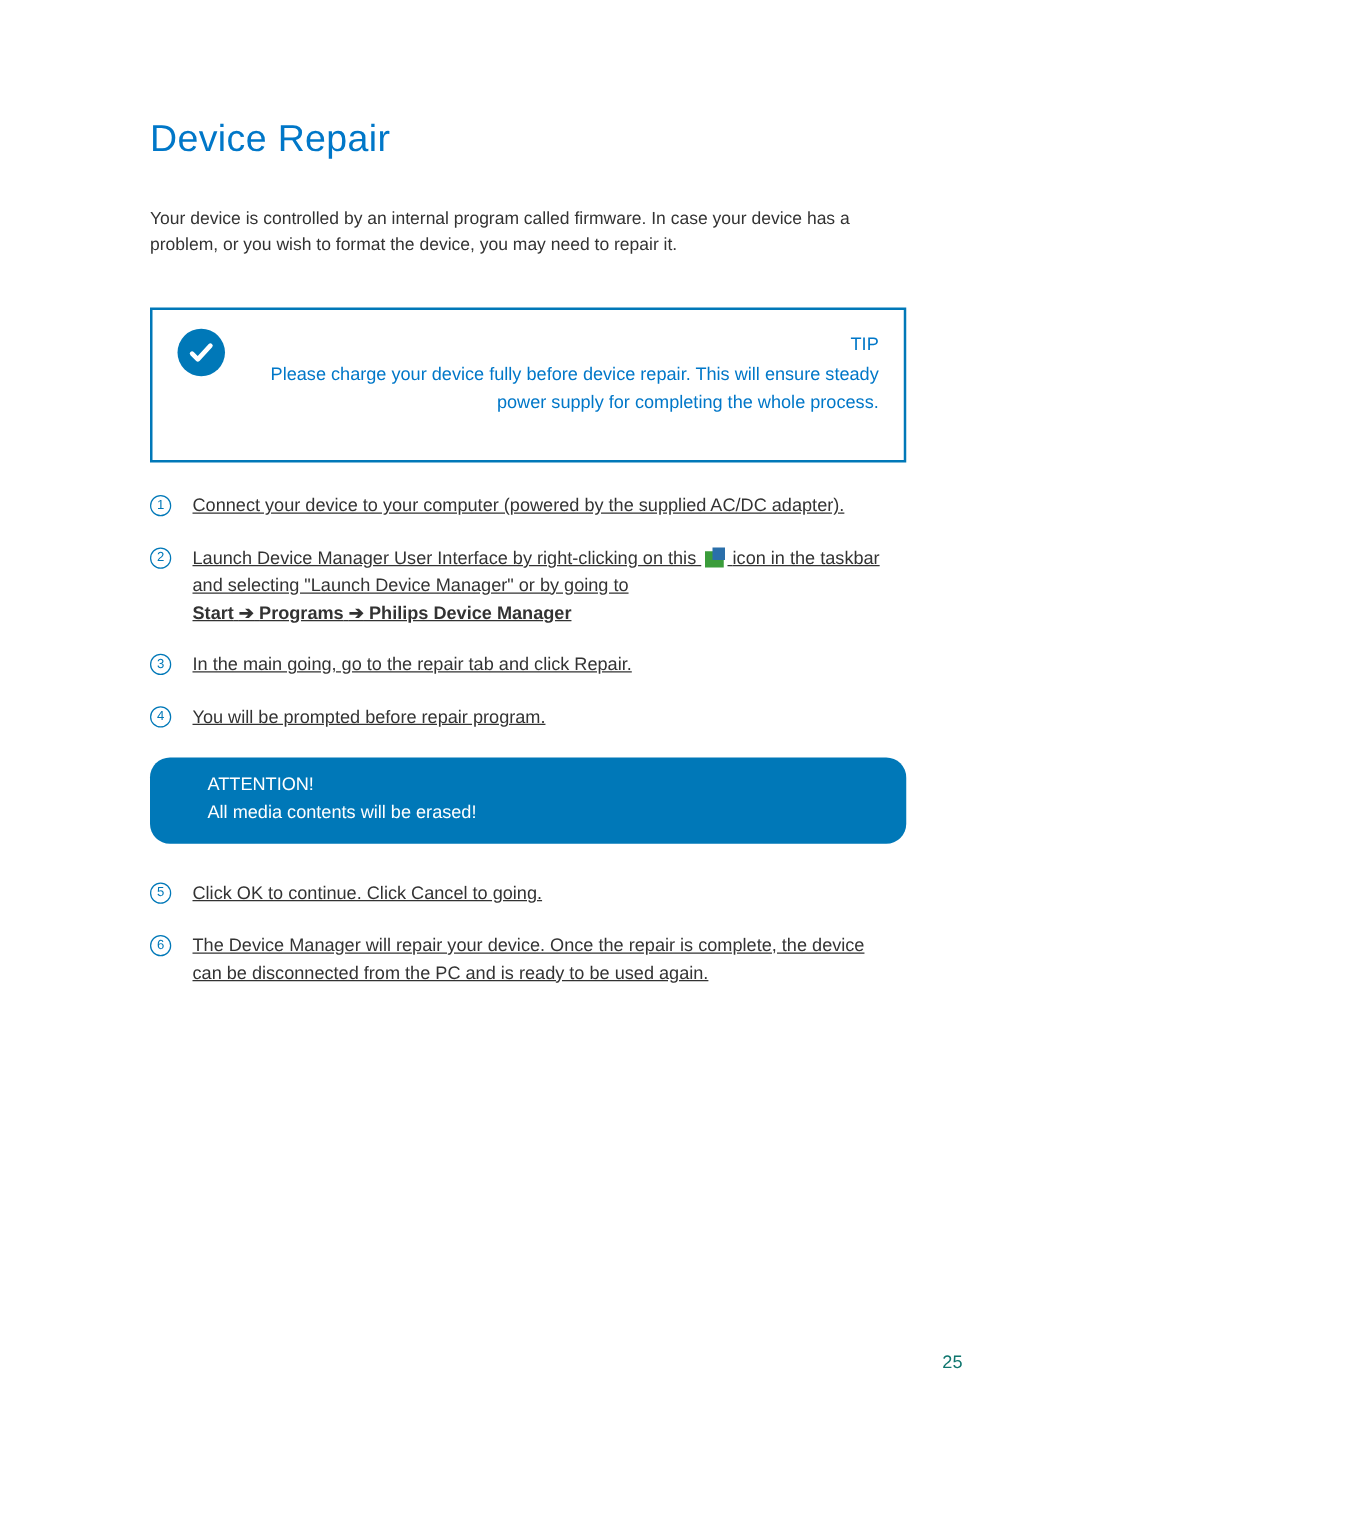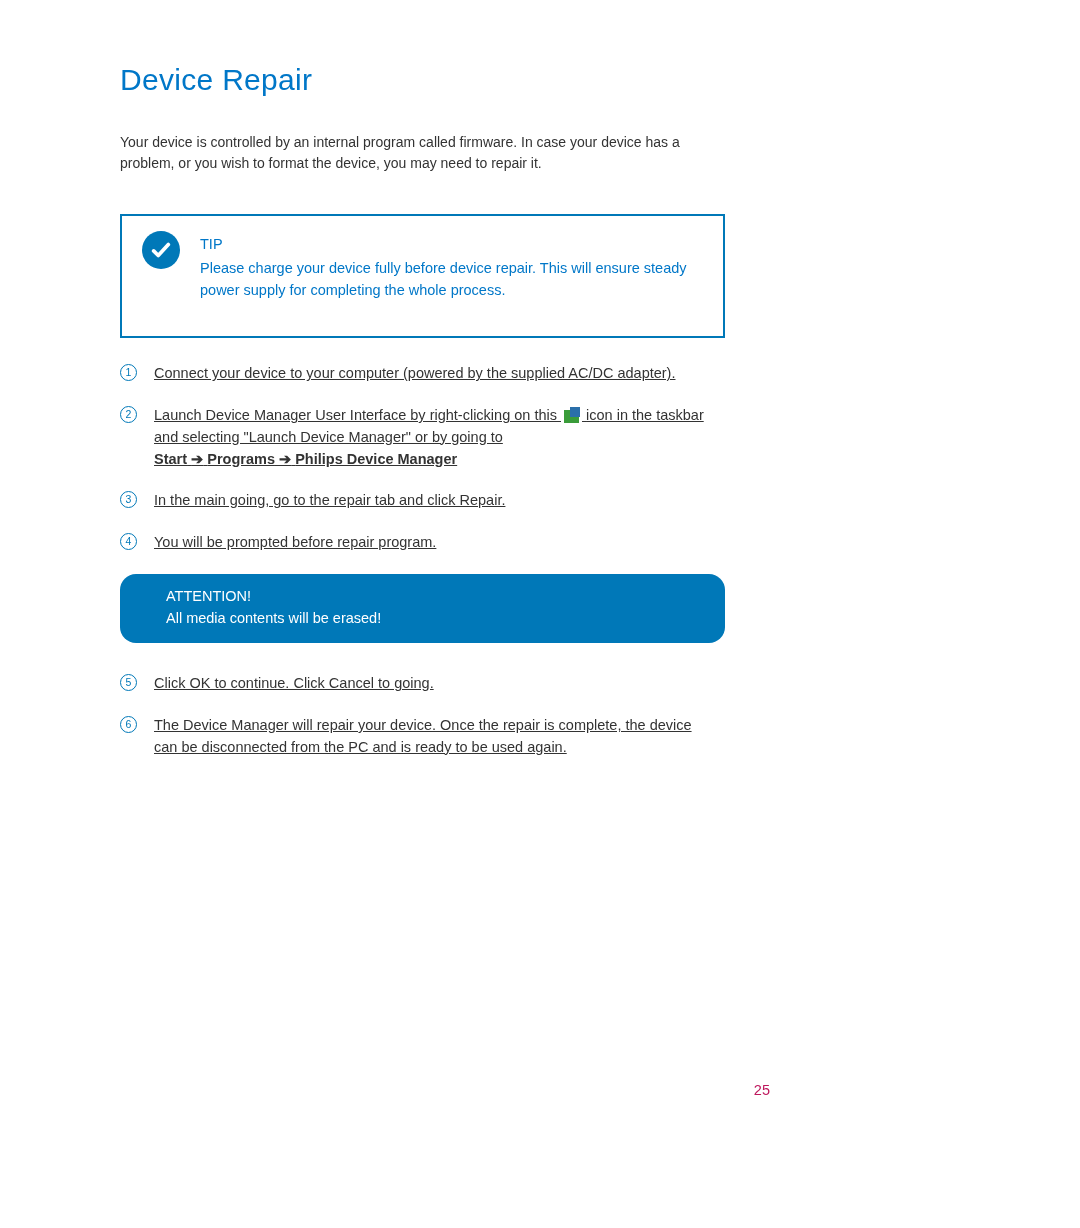--- a/index.html
+++ b/index.html
@@ -9,21 +9,21 @@
     }
     body {
       width: 1080px;
       height: 1228px;
       background: #ffffff;
       font-family: Arial, Helvetica, sans-serif;
       color: #333;
       position: relative;
     }
     .page {
-      padding: 63px 115px 0 120px;
+      padding: 95px 115px 0 120px;
     }
     .title {
       font-size: 30px;
       color: #0077C8;
       font-weight: normal;
       margin-bottom: 35px;
       letter-spacing: 0.3px;
     }
     .intro {
       font-size: 14px;
@@ -33,20 +33,21 @@
       max-width: 600px;
     }
     .tip-box {
       border: 2px solid #0078B8;
       padding: 18px 20px 35px 20px;
       margin-bottom: 25px;
       display: flex;
       align-items: flex-start;
       gap: 20px;
       max-width: 605px;
+      text-align: right;
     }
     .tip-check {
       width: 38px;
       height: 38px;
       background: #0078B8;
       border-radius: 50%;
       flex-shrink: 0;
       display: flex;
       align-items: center;
       justify-content: center;
@@ -132,21 +133,21 @@
       border-radius: 16px;
     }
     .attention-label {
       display: block;
     }
     .page-number {
       position: absolute;
       bottom: 130px;
       right: 310px;
       font-size: 14.5px;
-      color: #be185d;
+      color: #0f766e;
     }
   </style>
 </head>
 <body>
 
 <div class="page">
   <h1 class="title">Device Repair</h1>
 
   <p class="intro">Your device is controlled by an internal program called firmware.  In case your device has a problem, or you wish to format the device, you may need to repair it.</p>
 

